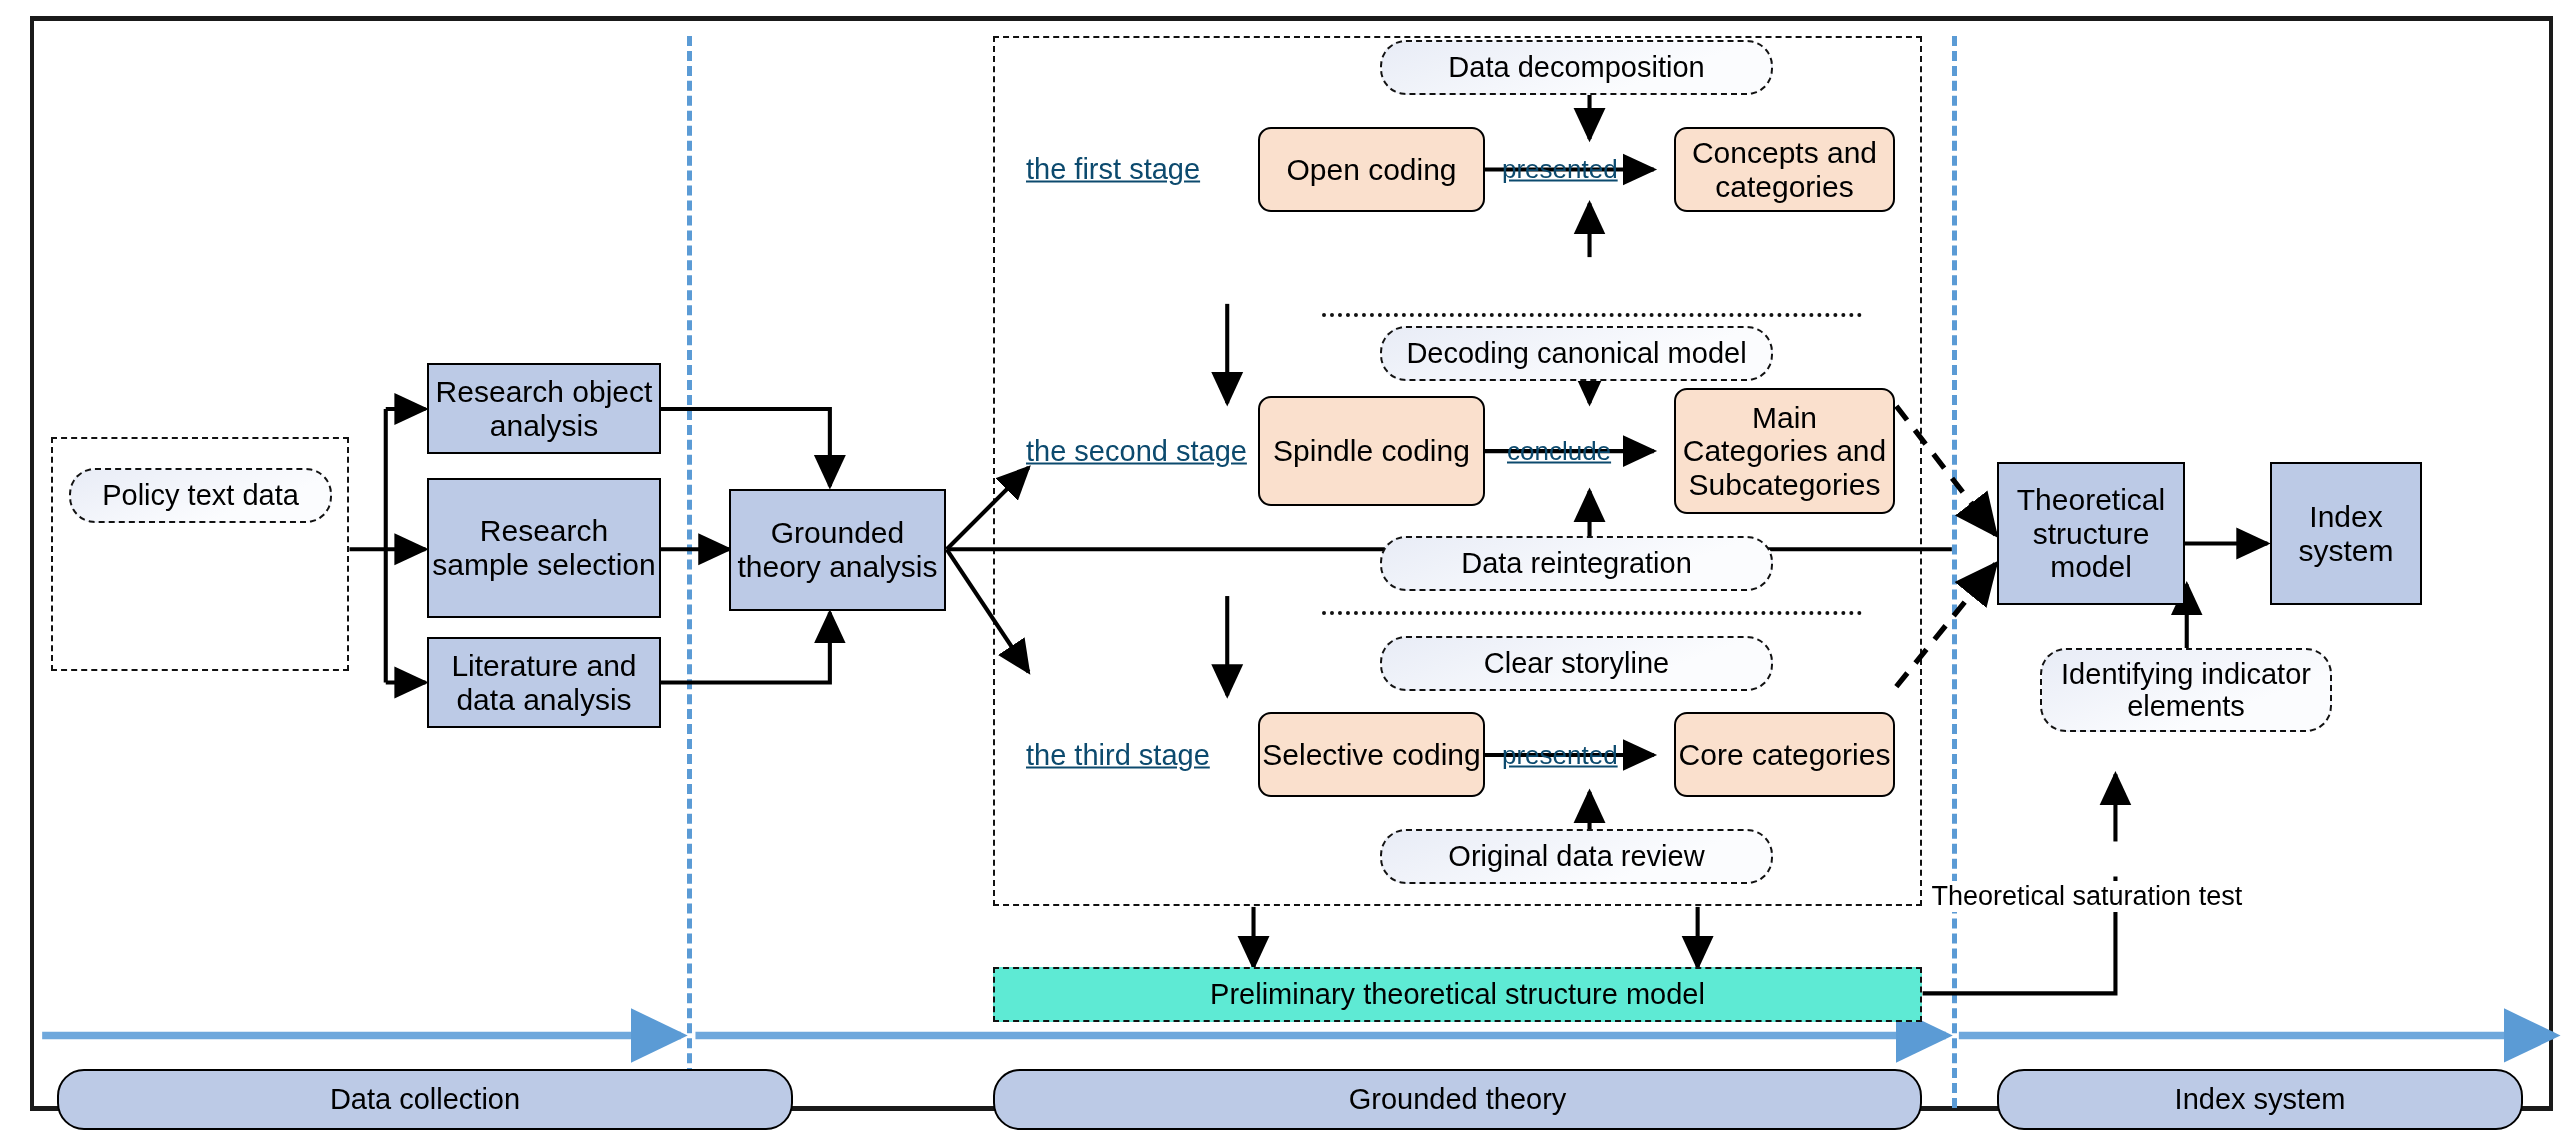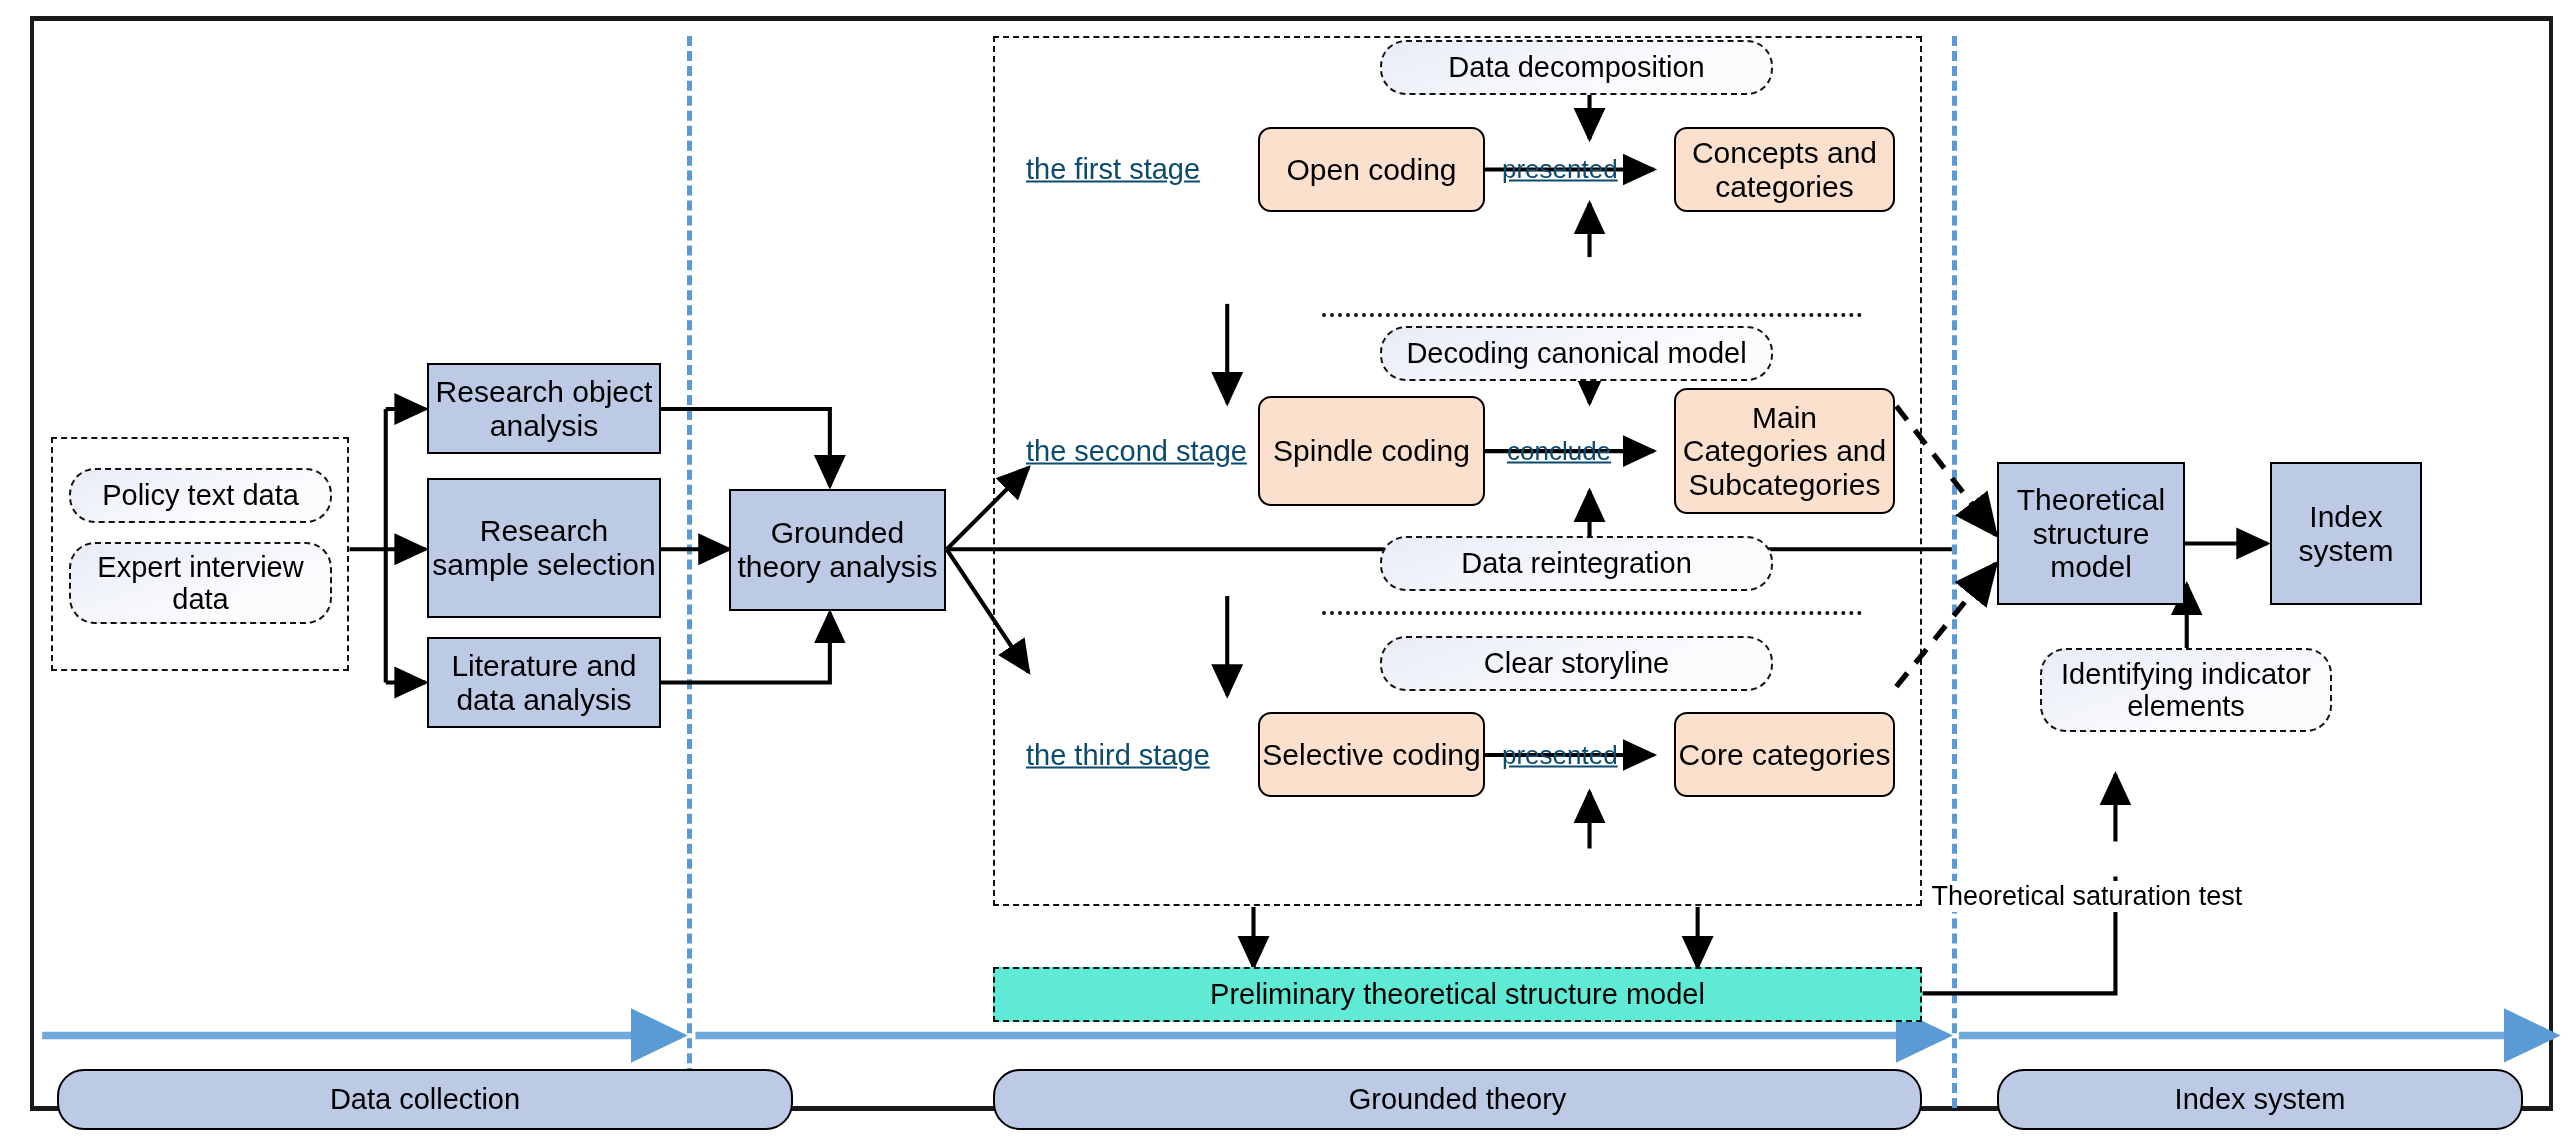--- a/index.html
+++ b/index.html
@@ -91,23 +91,20 @@
     <g stroke="#6FA8DC" stroke-width="13" fill="none">
       <path d="M72,1772 L1165,1772" marker-end="url(#arb)"></path>
       <path d="M1190,1772 L3330,1772" marker-end="url(#arb)"></path>
       <path d="M3352,1772 L4370,1772" marker-end="url(#arb)"></path>
     </g>
   </svg>
 
   <div class="node ghost" style="left:69px;top:468px;width:263px;height:55px;">
     <span>Policy text data</span>
   </div>
-  <div class="node ghost" style="left:69px;top:542px;width:263px;height:82px;">
-    <span>Expert interview data</span>
-  </div>
 
   <div class="node blue" style="left:427px;top:363px;width:234px;height:91px;">
     <span>Research object analysis</span>
   </div>
   <div class="node blue" style="left:427px;top:478px;width:234px;height:140px;">
     <span>Research sample selection</span>
   </div>
   <div class="node blue" style="left:427px;top:637px;width:234px;height:91px;">
     <span>Literature and data analysis</span>
   </div>
@@ -149,20 +146,23 @@
   <div class="node ghost" style="left:1380px;top:636px;width:393px;height:55px;">
     <span>Clear storyline</span>
   </div>
   <div class="node peach" style="left:1258px;top:712px;width:227px;height:85px;">
     <span>Selective coding</span>
   </div>
   <div class="plain" style="left:1502px;top:755px;transform:translateY(-50%);font-size:26px;">presented</div>
   <div class="node peach" style="left:1674px;top:712px;width:221px;height:85px;">
     <span>Core categories</span>
   </div>
+  <div class="node ghost" style="left:1380px;top:829px;width:393px;height:55px;">
+    <span>Original data review</span>
+  </div>
 
   <div class="prelim" style="left:993px;top:967px;width:929px;height:55px;">
     <span>Preliminary theoretical structure model</span>
   </div>
 
   <div class="lbl" style="left:1928px;top:881px;">Theoretical saturation test</div>
 
   <div class="node blue" style="left:1997px;top:462px;width:188px;height:143px;">
     <span>Theoretical structure model</span>
   </div>

